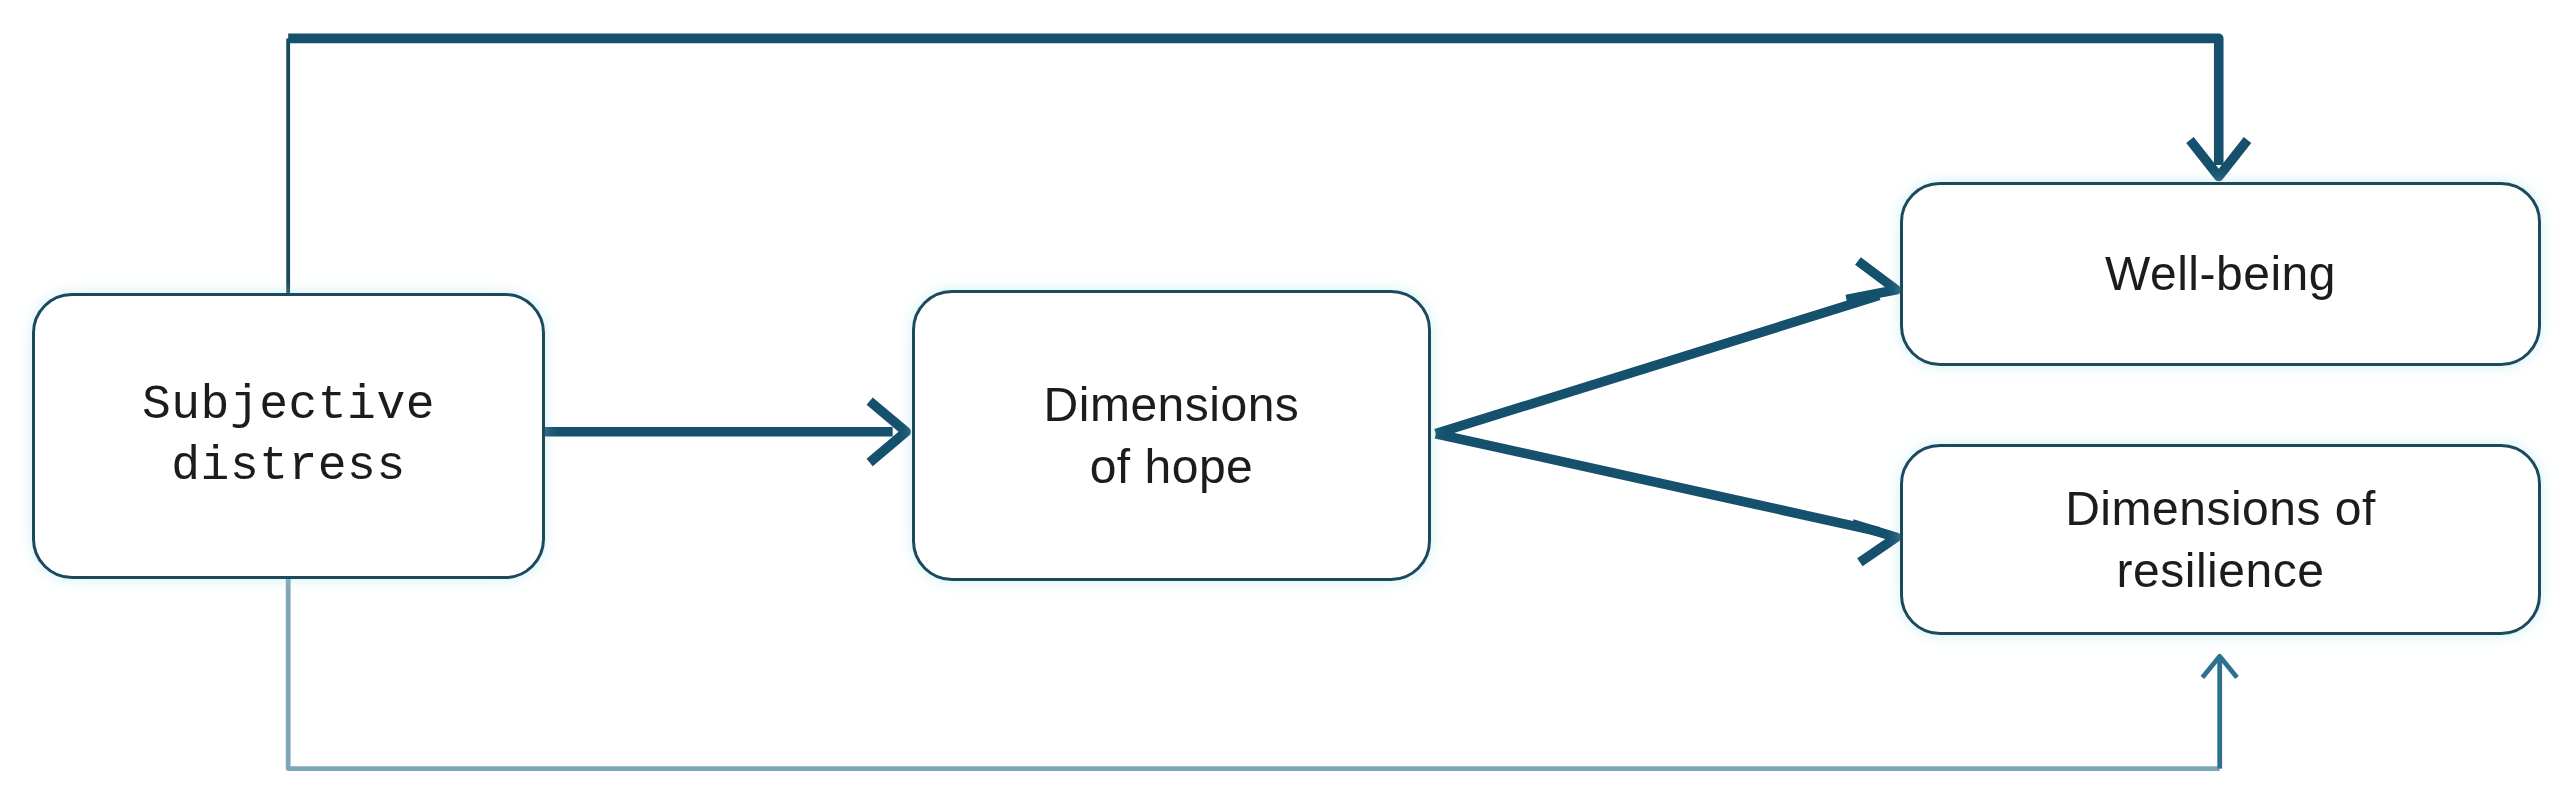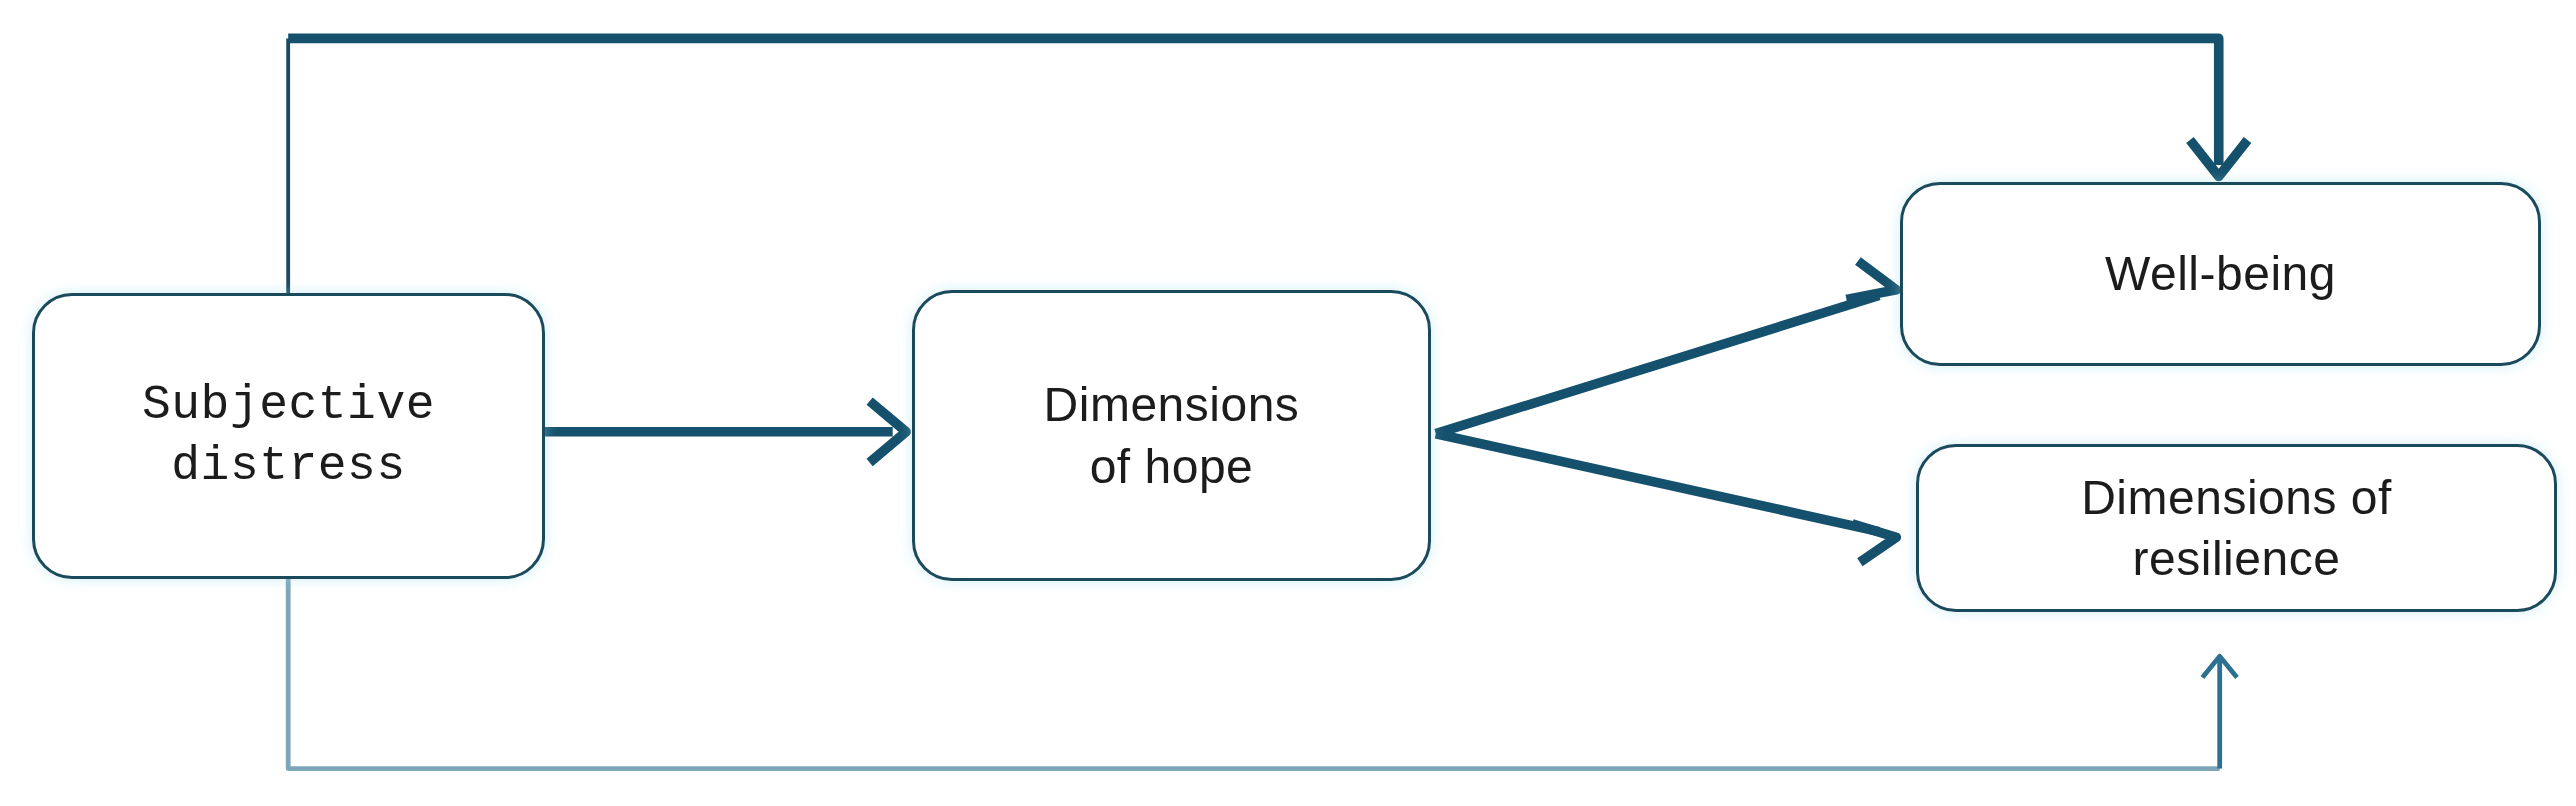--- a/index.html
+++ b/index.html
@@ -36,21 +36,21 @@
   .node-label {
     font-size: 48px;
     line-height: 1.28;
     color: #1c1c1c;
     white-space: pre-line;
     letter-spacing: 0.5px;
   }
   #node-subjective-distress { left: 32px;   top: 293px; width: 513px; height: 286px; font-family: Liberation Mono, monospace; }
   #node-dimensions-of-hope  { left: 912px;  top: 290px; width: 519px; height: 291px; }
   #node-well-being          { left: 1900px; top: 182px; width: 641px; height: 184px; }
-  #node-dimensions-of-resilience { left: 1900px; top: 444px; width: 641px; height: 168px; margin-left: 16px; }
+  #node-dimensions-of-resilience { left: 1900px; top: 444px; width: 641px; height: 191px; }
   .edge-stroke { fill: none; stroke-linejoin: round; }
 </style>
 </head>
 <body>
 
 <div id="canvas">
 
   <svg id="connector-layer" viewBox="0 0 2684 840" xmlns="http://www.w3.org/2000/svg">
 
     <g>

